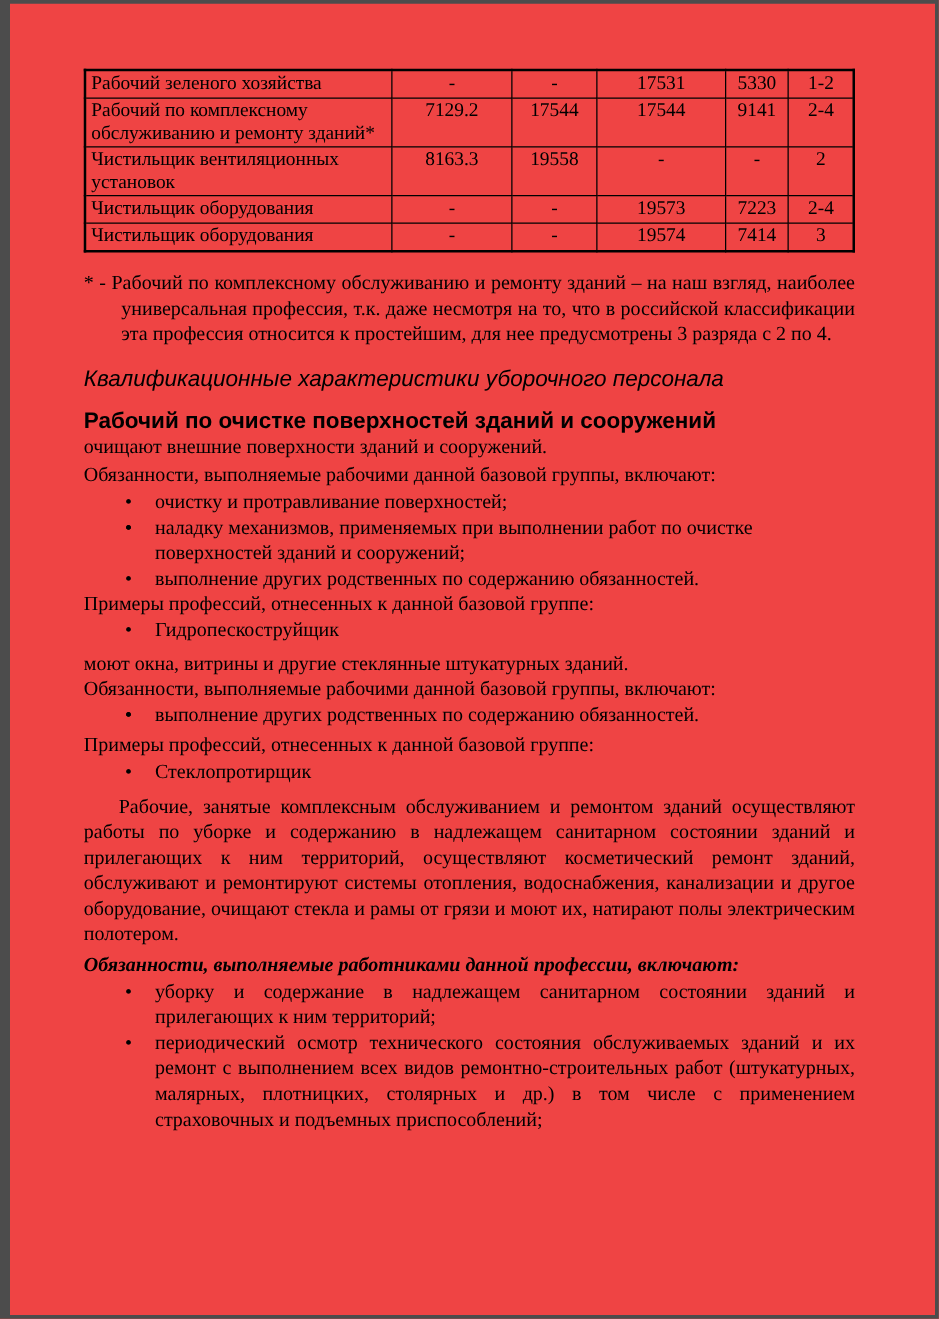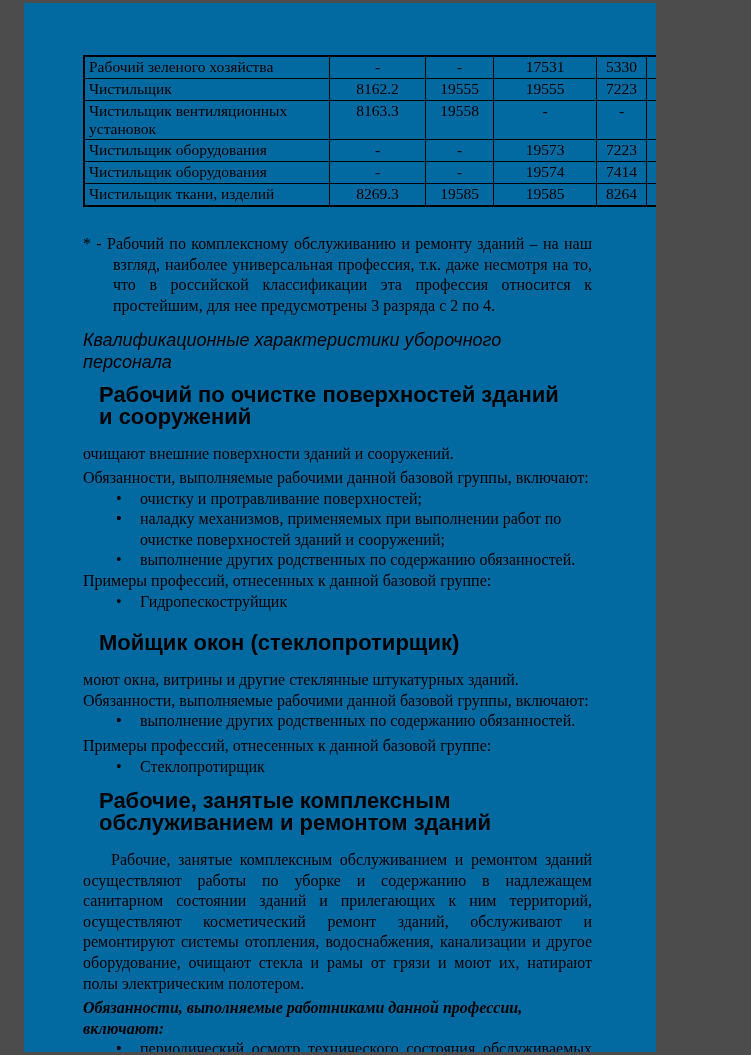--- a/index.html
+++ b/index.html
@@ -5,23 +5,23 @@
   html,body{margin:0;padding:0;}
   body{
     width:751px;height:1055px;
     background:#4c4c4c;
     position:relative;
     font-family:"Liberation Serif", serif;
     color:#000;
   }
   .page{
     position:absolute;
-    left:24px;top:3px;
-    width:632px;height:1049px;
-    background:#0369a1;
+    left:8px;top:3px;
+    width:740px;height:1049px;
+    background:#ef4444;
     overflow:hidden;
   }
   .content{
     padding:52px 64px 0 59px; 
   }
   
   table.doc-table{
     border-collapse:collapse;
     width:617px;
     table-layout:fixed;
@@ -38,44 +38,44 @@
   td.name{text-align:left;}
   td.num{text-align:center;padding-left:1px;padding-right:1px;}
   
   .body{
     font-size:16px;
     line-height:20.6px;
     margin:0;
   }
   .justify{text-align:justify;}
   .footnote{
-    margin-top:27px;
+    margin-top:15px;
     padding-left:30px;
     text-indent:-30px;
     text-align:justify;
   }
   .main-heading{
     margin:13px 0 0 0;
     font-family:"Liberation Sans", sans-serif;
     font-weight:normal;
     font-style:italic;
     font-size:18px;
     line-height:22px;
   }
   .sec-h{
     font-family:"Liberation Sans", sans-serif;
     font-weight:bold;
-    font-size:22px;
+    font-size:18px;
     line-height:22px;
-    margin:16px;
+    margin:0;
   }
   .h-s2{margin-top:11px;}
   .h-s3{margin-top:20px;}
   .h-s4{margin-top:13px;}
-  .intro-s2{margin-top:14px;}
+  .intro-s2{margin-top:1px;}
   .label-s2{margin-top:3px;}
   .intro-s3{margin-top:6px;}
   .examples-gap{margin-top:4px;}
   .para-s4{margin-top:7px;text-indent:28px;}
   .label-bi{margin-top:4px;font-weight:bold;font-style:italic;}
   .bullet{
     position:relative;
     padding-left:57px;
   }
   .bmark{
@@ -101,26 +101,26 @@
       <tbody>
         <tr>
           <td class="name">Рабочий зеленого хозяйства</td>
           <td class="num">-</td>
           <td class="num">-</td>
           <td class="num">17531</td>
           <td class="num">5330</td>
           <td class="num">1-2</td>
         </tr>
         <tr>
-          <td class="name">Чистильщик</td>
-          <td class="num">8162.2</td>
-          <td class="num">19555</td>
-          <td class="num">19555</td>
-          <td class="num">7223</td>
-          <td class="num">1-4</td>
+          <td class="name">Рабочий по комплексному обслуживанию и ремонту зданий*</td>
+          <td class="num">7129.2</td>
+          <td class="num">17544</td>
+          <td class="num">17544</td>
+          <td class="num">9141</td>
+          <td class="num">2-4</td>
         </tr>
         <tr>
           <td class="name">Чистильщик вентиляционных установок</td>
           <td class="num">8163.3</td>
           <td class="num">19558</td>
           <td class="num">-</td>
           <td class="num">-</td>
           <td class="num">2</td>
         </tr>
         <tr>
@@ -131,28 +131,20 @@
           <td class="num">7223</td>
           <td class="num">2-4</td>
         </tr>
         <tr>
           <td class="name">Чистильщик оборудования</td>
           <td class="num">-</td>
           <td class="num">-</td>
           <td class="num">19574</td>
           <td class="num">7414</td>
           <td class="num">3</td>
-        </tr>
-        <tr>
-          <td class="name">Чистильщик ткани, изделий</td>
-          <td class="num">8269.3</td>
-          <td class="num">19585</td>
-          <td class="num">19585</td>
-          <td class="num">8264</td>
-          <td class="num">1-2</td>
         </tr>
       </tbody>
     </table>
 
     <p class="body footnote">* - Рабочий по комплексному обслуживанию и ремонту зданий – на наш взгляд, наиболее универсальная профессия, т.к. даже несмотря на то, что в российской классификации эта профессия относится к простейшим, для нее предусмотрены 3 разряда с 2 по 4.</p>
 
     <h1 class="main-heading">Квалификационные характеристики уборочного персонала</h1>
 
     <section>
       <h2 class="sec-h h-s2">Рабочий по очистке поверхностей зданий и сооружений</h2>
@@ -174,43 +166,42 @@
         <span>выполнение других родственных по содержанию обязанностей.</span>
       </div>
       <p class="body">Примеры профессий, отнесенных к данной базовой группе:</p>
       <div class="body bullet">
         <span class="bmark">•</span>
         <span>Гидропескоструйщик</span>
       </div>
     </section>
 
     <section>
-      <h2 class="sec-h h-s3">Мойщик окон (стеклопротирщик)</h2>
       <p class="body intro-s3">моют окна, витрины и другие стеклянные штукатурных зданий.</p>
       <p class="body">Обязанности, выполняемые рабочими данной базовой группы, включают:</p>
       <div class="body bullet">
         <span class="bmark">•</span>
       </div>
       <div class="body bullet">
         <span class="bmark">•</span>
         <span>выполнение других родственных по содержанию обязанностей.</span>
       </div>
       <p class="body examples-gap">Примеры профессий, отнесенных к данной базовой группе:</p>
       <div class="body bullet">
         <span class="bmark">•</span>
         <span>Стеклопротирщик</span>
       </div>
     </section>
 
     <section>
-      <h2 class="sec-h h-s4">Рабочие, занятые комплексным обслуживанием и ремонтом зданий</h2>
       <p class="body justify para-s4">Рабочие, занятые комплексным обслуживанием и ремонтом зданий осуществляют работы по уборке и содержанию в надлежащем санитарном состоянии зданий и прилегающих к ним территорий, осуществляют косметический ремонт зданий, обслуживают и ремонтируют системы отопления, водоснабжения, канализации и другое оборудование, очищают стекла и рамы от грязи и моют их, натирают полы электрическим полотером.</p>
       <p class="body label-bi">Обязанности, выполняемые работниками данной профессии, включают:</p>
       <div class="body bullet justify">
         <span class="bmark">•</span>
+        <span>уборку и содержание в надлежащем санитарном состоянии зданий и прилегающих к ним территорий;</span>
       </div>
       <div class="body bullet justify">
         <span class="bmark">•</span>
         <span>периодический осмотр технического состояния обслуживаемых зданий и их ремонт с выполнением всех видов ремонтно-строительных работ (штукатурных, малярных, плотницких, столярных и др.) в том числе с применением страховочных и подъемных приспособлений;</span>
       </div>
     </section>
 
   </div>
 </div>
 

